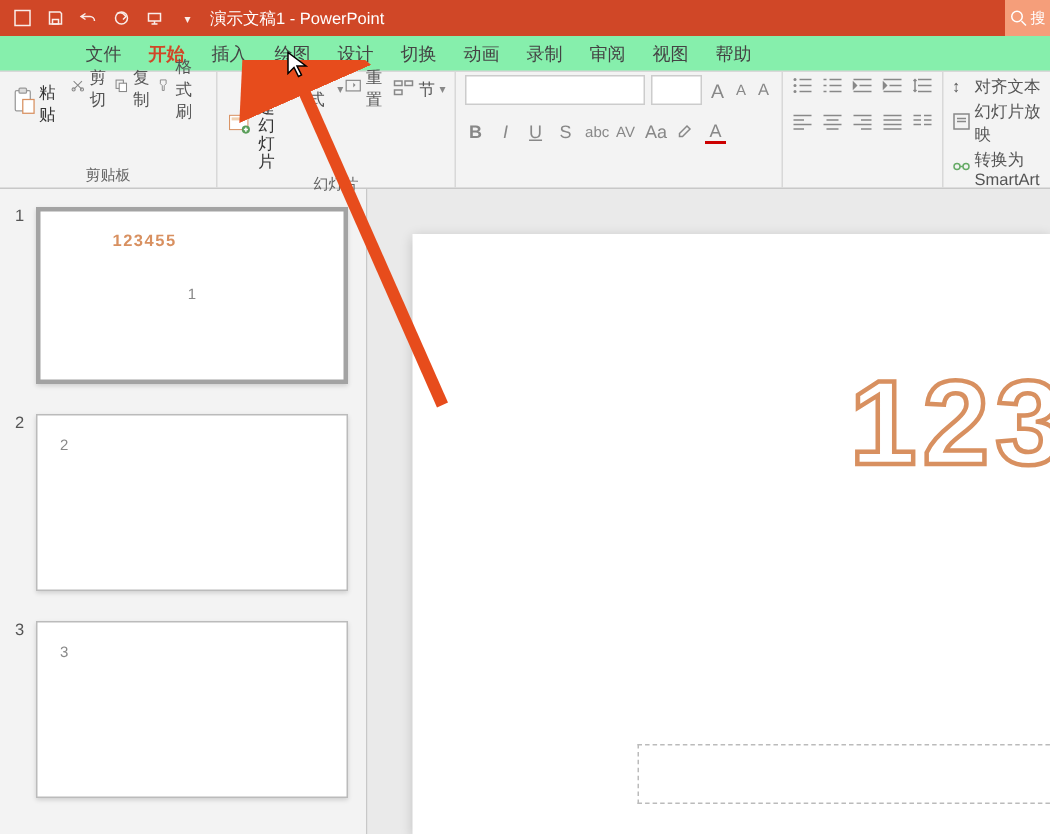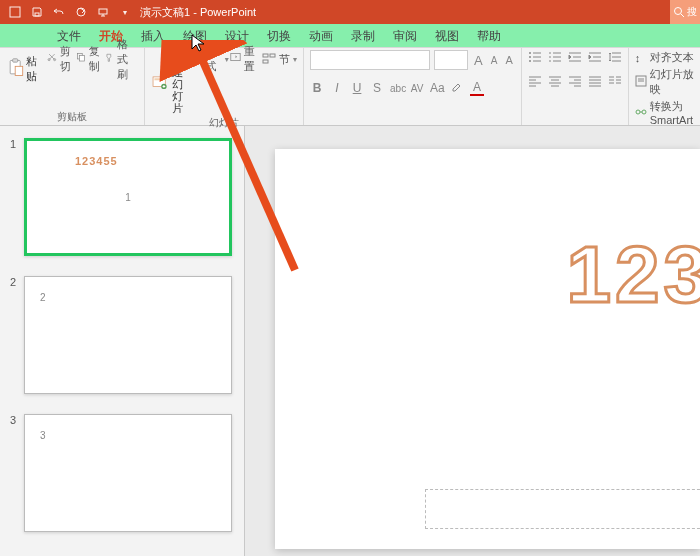--- a/index.html
+++ b/index.html
@@ -39,26 +39,26 @@
 .para-ico { width: 14px; height: 14px; display: inline-block; }
 
 .misc-stack { display: flex; flex-direction: column; gap: 2px; font-size: 11px; color: #555; }
 .misc-stack .row { display: flex; align-items: center; gap: 3px; }
 
 .workspace { display: flex; height: calc(556px - 24px - 24px - 78px); }
 .thumb-panel { width: 245px; background: #f3f3f3; border-right: 1px solid #c8c8c8; padding: 12px 10px; overflow: hidden; }
 .thumb-wrap { display: flex; align-items: flex-start; gap: 6px; margin-bottom: 20px; }
 .thumb-num { font-size: 11px; color: #555; width: 8px; }
 .thumb { width: 208px; height: 118px; background: #fff; border: 1px solid #bbb; box-shadow: 0 1px 3px rgba(0,0,0,.15); position: relative; }
-.thumb.active { border: 3px solid #22c55e; }
+.thumb.active { border: 3px solid #a3a3a3; }
 .thumb .t-text { position: absolute; left: 48px; top: 14px; font-size: 11px; color: #d89060; font-weight: bold; letter-spacing: 1px; }
 .thumb .t-center { position: absolute; left: 50%; top: 50%; transform: translate(-50%,-50%); font-size: 10px; color: #888; }
 .thumb .t-wm { position: absolute; left: 50%; top: 55%; transform: translate(-50%,-50%) rotate(-20deg); font-size: 7px; color: #ddd; }
 
-.slide-area { flex: 1; background: #eaeaea; padding: 16px 0 0 30px; display: flex; align-items: center; justify-content: flex-start; overflow: hidden; }
+.slide-area { flex: 1; background: #eaeaea; padding: 16px 0 0 30px; display: flex; align-items: flex-end; justify-content: flex-start; overflow: hidden; }
 .slide { width: 600px; height: 400px; background: #fff; box-shadow: 0 2px 8px rgba(0,0,0,.2); position: relative; }
 .slide .big123 { position: absolute; right: -12px; top: 80px; font-size: 80px; font-weight: bold; color: #fff; -webkit-text-stroke: 3px #d89060; letter-spacing: 4px; font-family: Arial, sans-serif; }
 .slide .placeholder { position: absolute; left: 150px; bottom: 20px; width: 280px; height: 40px; border: 1px dashed #bbb; }
 
 .arrow { position: absolute; left: 65px; top: 40px; pointer-events: none; z-index: 50; }
 .cursor { position: absolute; left: 191px; top: 34px; z-index: 51; }
 </style>
 </head>
 <body>
 

